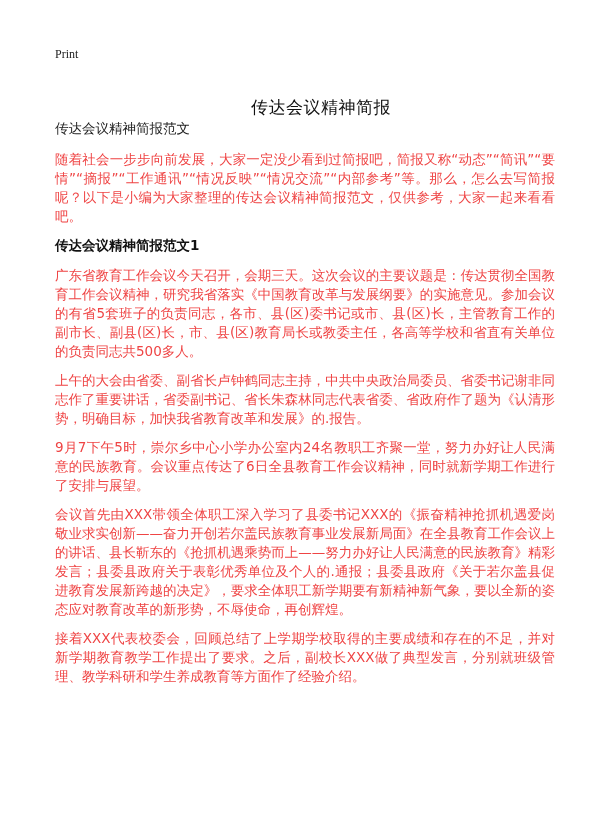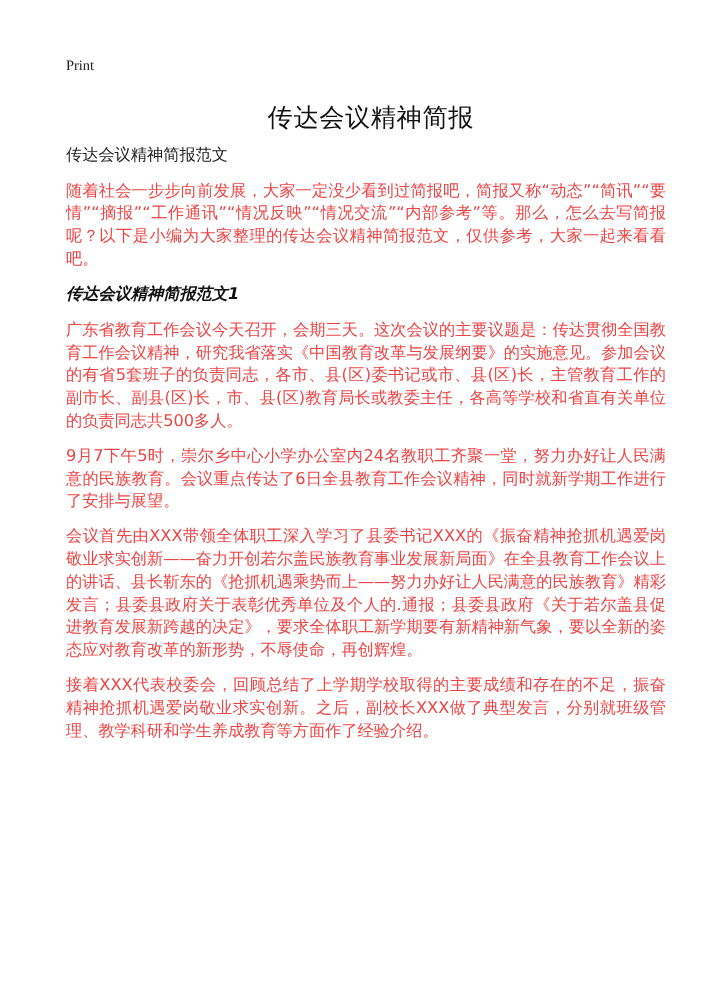--- a/index.html
+++ b/index.html
@@ -28,24 +28,24 @@
       font-family: "Liberation Serif", "DejaVu Serif", serif;
       font-size: 12px;
       color: #222;
     }
     .doc-title {
       position: absolute;
       left: 0;
       top: 80px;
       width: 500px;
       text-align: center;
-      font-size: 21px;
+      font-size: 17px;
       font-weight: normal;
       color: #111;
-      margin: 4px;
+      margin: 16px;
       letter-spacing: 0.5px;
     }
     .doc-subtitle {
       position: absolute;
       left: 0;
       top: 120px;
       font-size: 13.5px;
       color: #222;
     }
     .content {
@@ -61,43 +61,43 @@
       color: #ef4444;
       text-align: justify;
       word-break: break-all;
     }
     h2.section-heading {
       margin: 4px 0 11px 0;
       font-size: 13.5px;
       font-weight: bold;
       line-height: 19px;
       color: #111;
-      font-style: italic;
     }
   </style>
 </head>
 <body>
 
 <div class="page">
 
   <div class="print-label">Print</div>
 
   <h1 class="doc-title">传达会议精神简报</h1>
 
   <div class="doc-subtitle">传达会议精神简报范文</div>
 
   <div class="content">
 
     <p class="para">随着社会一步步向前发展，大家一定没少看到过简报吧，简报又称“动态”“简讯”“要情”“摘报”“工作通讯”“情况反映”“情况交流”“内部参考”等。那么，怎么去写简报呢？以下是小编为大家整理的传达会议精神简报范文，仅供参考，大家一起来看看吧。</p>
 
     <section>
       <h2 class="section-heading">传达会议精神简报范文1</h2>
       <p class="para">广东省教育工作会议今天召开，会期三天。这次会议的主要议题是：传达贯彻全国教育工作会议精神，研究我省落实《中国教育改革与发展纲要》的实施意见。参加会议的有省5套班子的负责同志，各市、县(区)委书记或市、县(区)长，主管教育工作的副市长、副县(区)长，市、县(区)教育局长或教委主任，各高等学校和省直有关单位的负责同志共500多人。</p>
+      <p class="para">上午的大会由省委、副省长卢钟鹤同志主持，中共中央政治局委员、省委书记谢非同志作了重要讲话，省委副书记、省长朱森林同志代表省委、省政府作了题为《认清形势，明确目标，加快我省教育改革和发展》的.报告。</p>
     </section>
 
     <section>
       <p class="para">9月7下午5时，崇尔乡中心小学办公室内24名教职工齐聚一堂，努力办好让人民满意的民族教育。会议重点传达了6日全县教育工作会议精神，同时就新学期工作进行了安排与展望。</p>
       <p class="para">会议首先由XXX带领全体职工深入学习了县委书记XXX的《振奋精神抢抓机遇爱岗敬业求实创新——奋力开创若尔盖民族教育事业发展新局面》在全县教育工作会议上的讲话、县长靳东的《抢抓机遇乘势而上——努力办好让人民满意的民族教育》精彩发言；县委县政府关于表彰优秀单位及个人的.通报；县委县政府《关于若尔盖县促进教育发展新跨越的决定》，要求全体职工新学期要有新精神新气象，要以全新的姿态应对教育改革的新形势，不辱使命，再创辉煌。</p>
-      <p class="para">接着XXX代表校委会，回顾总结了上学期学校取得的主要成绩和存在的不足，振奋精神抢抓机遇爱岗敬业求实创新。之后，副校长XXX做了典型发言，分别就班级管理、教学科研和学生养成教育等方面作了经验介绍。</p>
+      <p class="para">接着XXX代表校委会，回顾总结了上学期学校取得的主要成绩和存在的不足，并对新学期教育教学工作提出了要求。之后，副校长XXX做了典型发言，分别就班级管理、教学科研和学生养成教育等方面作了经验介绍。</p>
     </section>
 
   </div>
 </div>
 
 </body></html>

